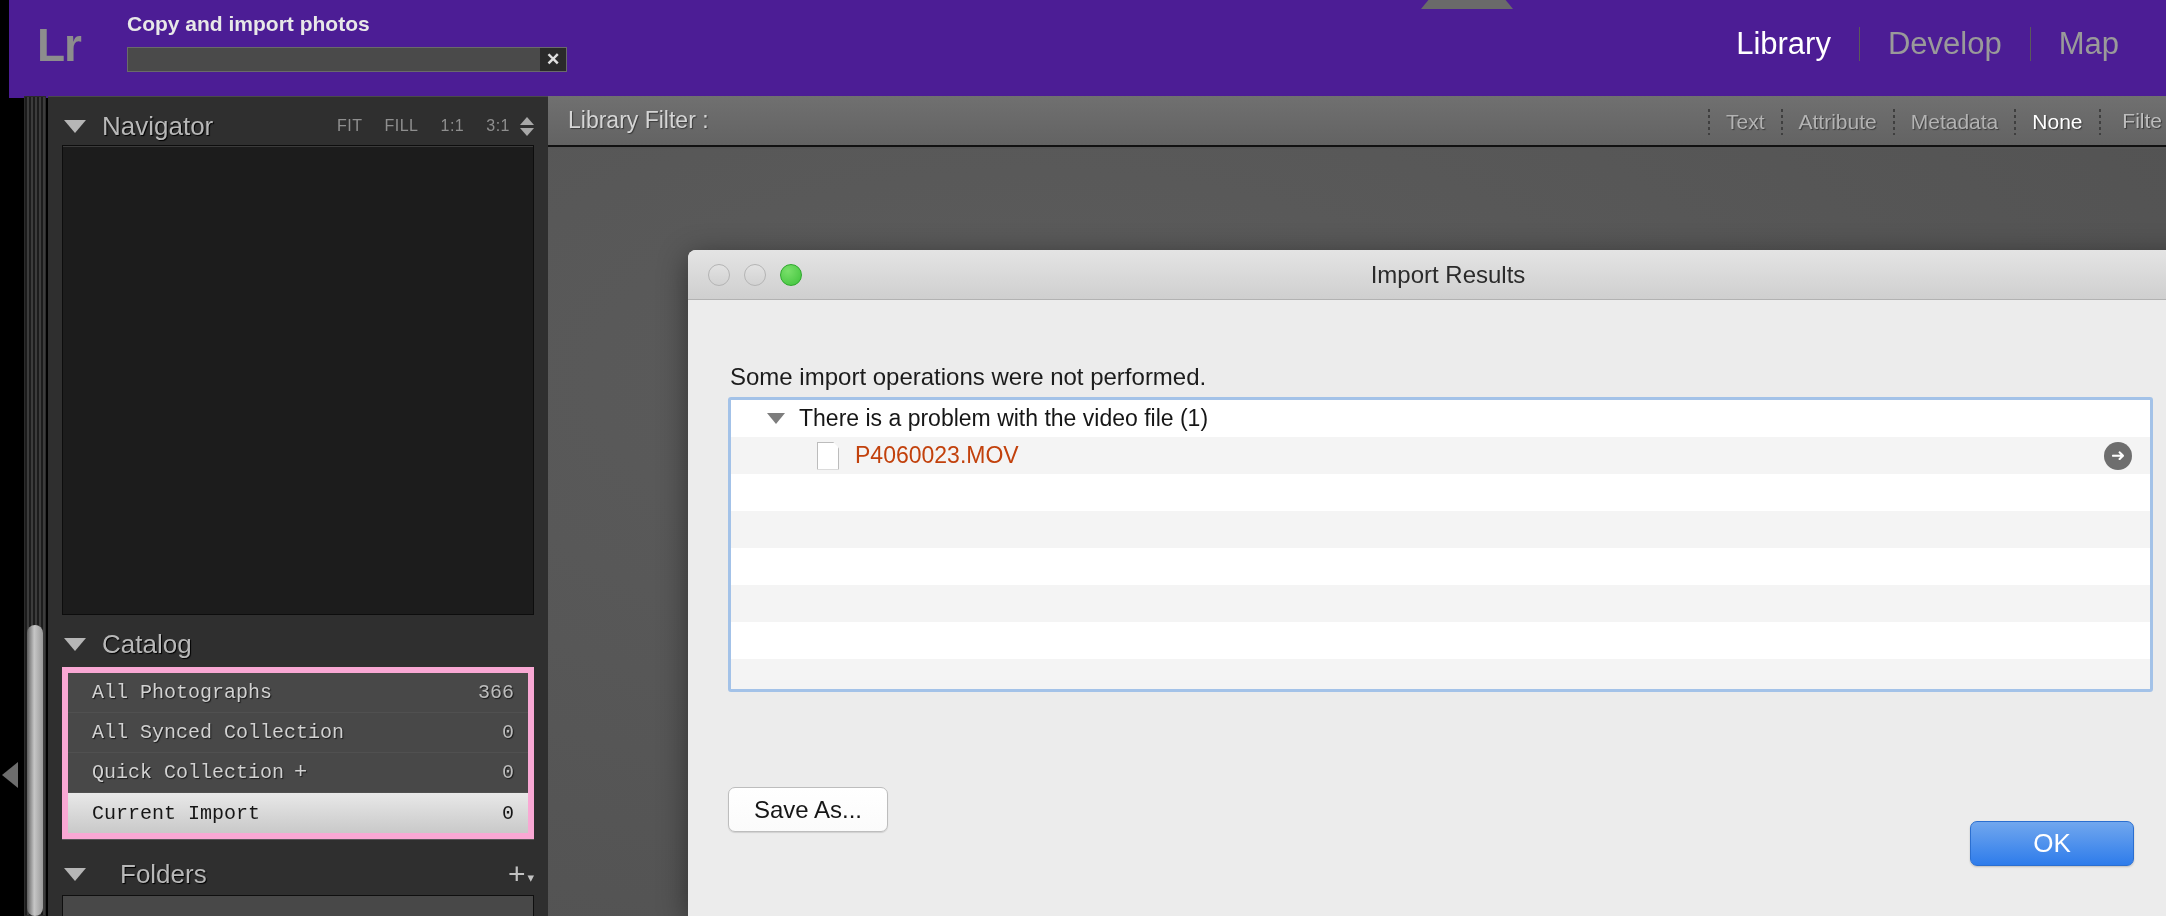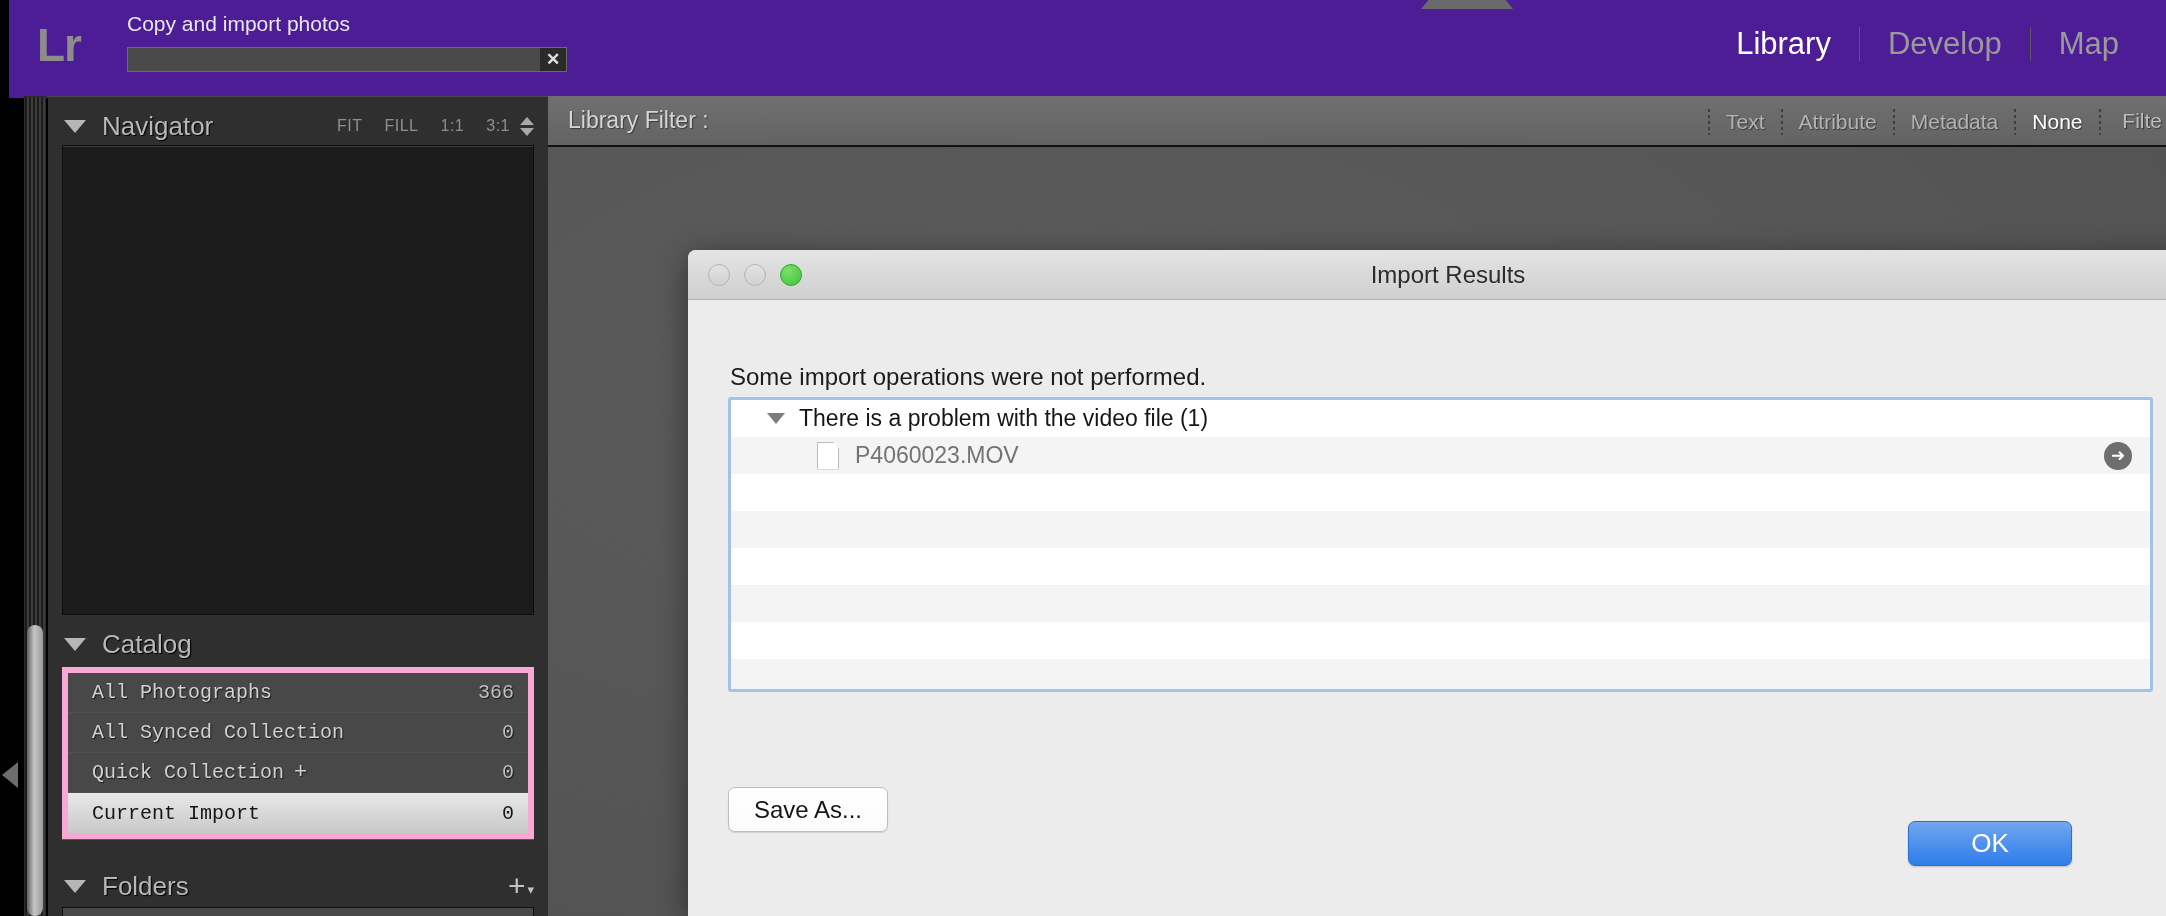--- a/index.html
+++ b/index.html
@@ -13,21 +13,21 @@
 
   
   .topbar { position: absolute; left: 9px; top: 0; width: 2166px; height: 98px; background: #4c1d95; }
   .lr-logo {
     position: absolute; left: 28px; top: 18px;
     font-size: 46px; font-weight: 700; letter-spacing: -1px;
     color: #8d8d8d; font-family: "Liberation Sans", sans-serif;
   }
   .import-title {
     position: absolute; left: 118px; top: 12px;
-    font-size: 21px; color: #e8e8e8; font-weight: 400;
+    font-size: 21px; color: #e8e8e8; font-weight: 700;
   }
   .progress-wrap {
     position: absolute; left: 118px; top: 47px; width: 440px; height: 25px;
     border: 1px solid #6a6a6a; background: #4a4a4a; display: flex; align-items: center;
   }
   .progress-bar { flex: 1; height: 100%; background: #4a4a4a; }
   .progress-x {
     width: 26px; height: 100%; display: flex; align-items: center; justify-content: center;
     color: #e0e0e0; font-size: 17px; font-weight: 700; background: #2a2a2a;
   }
@@ -94,21 +94,21 @@
   .cat-row:last-child { border-bottom: none; }
   .cat-row .cname { flex: 1; }
   .cat-row .ccount { color: #bdbdbd; }
   .cat-row.selected {
     background: linear-gradient(180deg, #e8e8e8 0%, #c9c9c9 100%);
     color: #161616; text-shadow: none;
   }
   .cat-row.selected .ccount { color: #161616; }
   .qc-plus { color: #d2d2d2; margin-left: 10px; font-size: 22px; }
 
-  .folders-head { margin-top: 18px; }
+  .folders-head { margin-top: 6px; gap: 18px; }
   .plus-ctl { display: flex; align-items: flex-end; color: #c2c2c2; font-size: 30px; line-height: 0.8; }
   .plus-ctl .caret { font-size: 13px; margin-left: 2px; margin-bottom: 3px; }
   .folders-box { margin: 2px 14px 0 14px; height: 26px; background: #484848; border: 1px solid #0f0f0f; }
 
   
   .main {
     position: absolute; left: 548px; top: 96px; width: 1618px; height: 820px;
     background: #565656;
   }
   .filter-bar {
@@ -157,36 +157,36 @@
   .tri {
     width: 0; height: 0; border-left: 9px solid transparent; border-right: 9px solid transparent;
     border-top: 11px solid #7d7d7d; margin-left: 36px; margin-right: 14px;
   }
   .group-label { font-size: 23px; color: #161616; }
   .file-icon {
     width: 22px; height: 28px; margin-left: 86px; margin-right: 16px; background: #fff;
     border: 1px solid #bcbcbc; position: relative;
     clip-path: polygon(0 0, 72% 0, 100% 24%, 100% 100%, 0 100%);
   }
-  .file-name { font-size: 23px; color: #737373; }
+  .file-name { font-size: 23px; color: #c2410c; }
   .goto-btn {
     position: absolute; right: 18px; width: 28px; height: 28px; border-radius: 50%;
     background: #6e6e6e; display: flex; align-items: center; justify-content: center;
     color: #fff; font-size: 17px; line-height: 1;
   }
 
   .btn-saveas {
     position: absolute; left: 40px; top: 537px; height: 45px; min-width: 160px; padding: 0 22px;
     background: linear-gradient(180deg,#ffffff 0%, #fbfbfb 100%);
     border: 1px solid #bdbdbd; border-radius: 7px; font-size: 24px; color: #161616;
     box-shadow: 0 1px 1px rgba(0,0,0,.12);
     display: flex; align-items: center; justify-content: center;
   }
   .btn-ok {
-    position: absolute; left: 1220px; top: 571px; width: 164px; height: 45px;
+    position: absolute; left: 1282px; top: 571px; width: 164px; height: 45px;
     background: linear-gradient(180deg,#71a7ee 0%, #2e7ceb 100%);
     border: 1px solid #2b6fd0; border-radius: 7px; color: #fff; font-size: 26px;
     display: flex; align-items: center; justify-content: center;
     box-shadow: 0 1px 2px rgba(0,0,0,.2);
   }
 </style>
 </head>
 <body>
 
 <div id="app">

